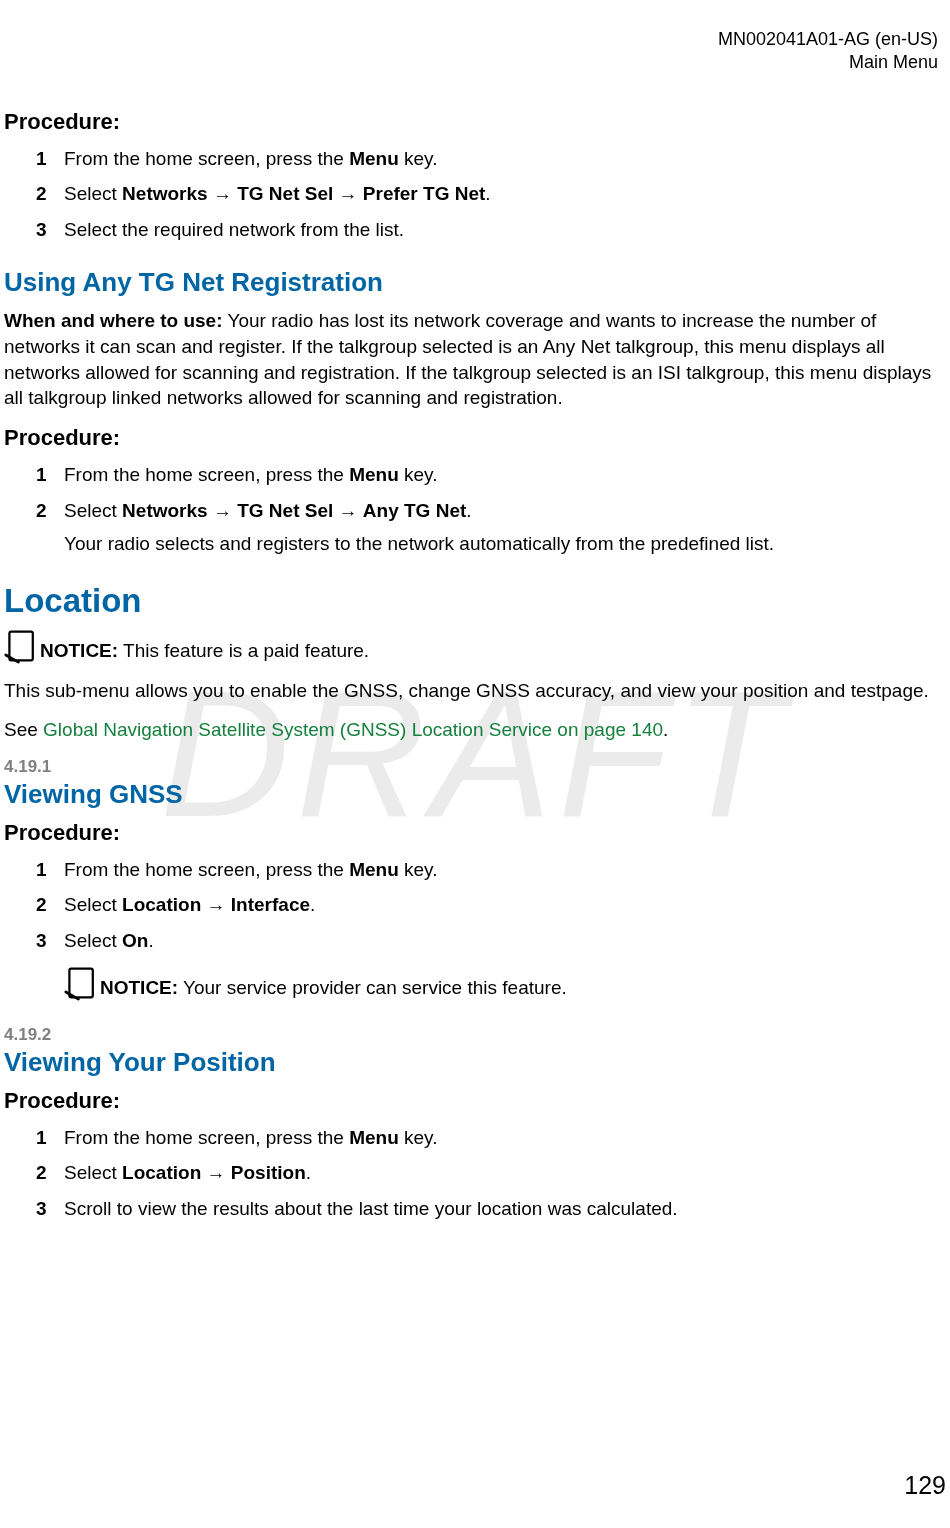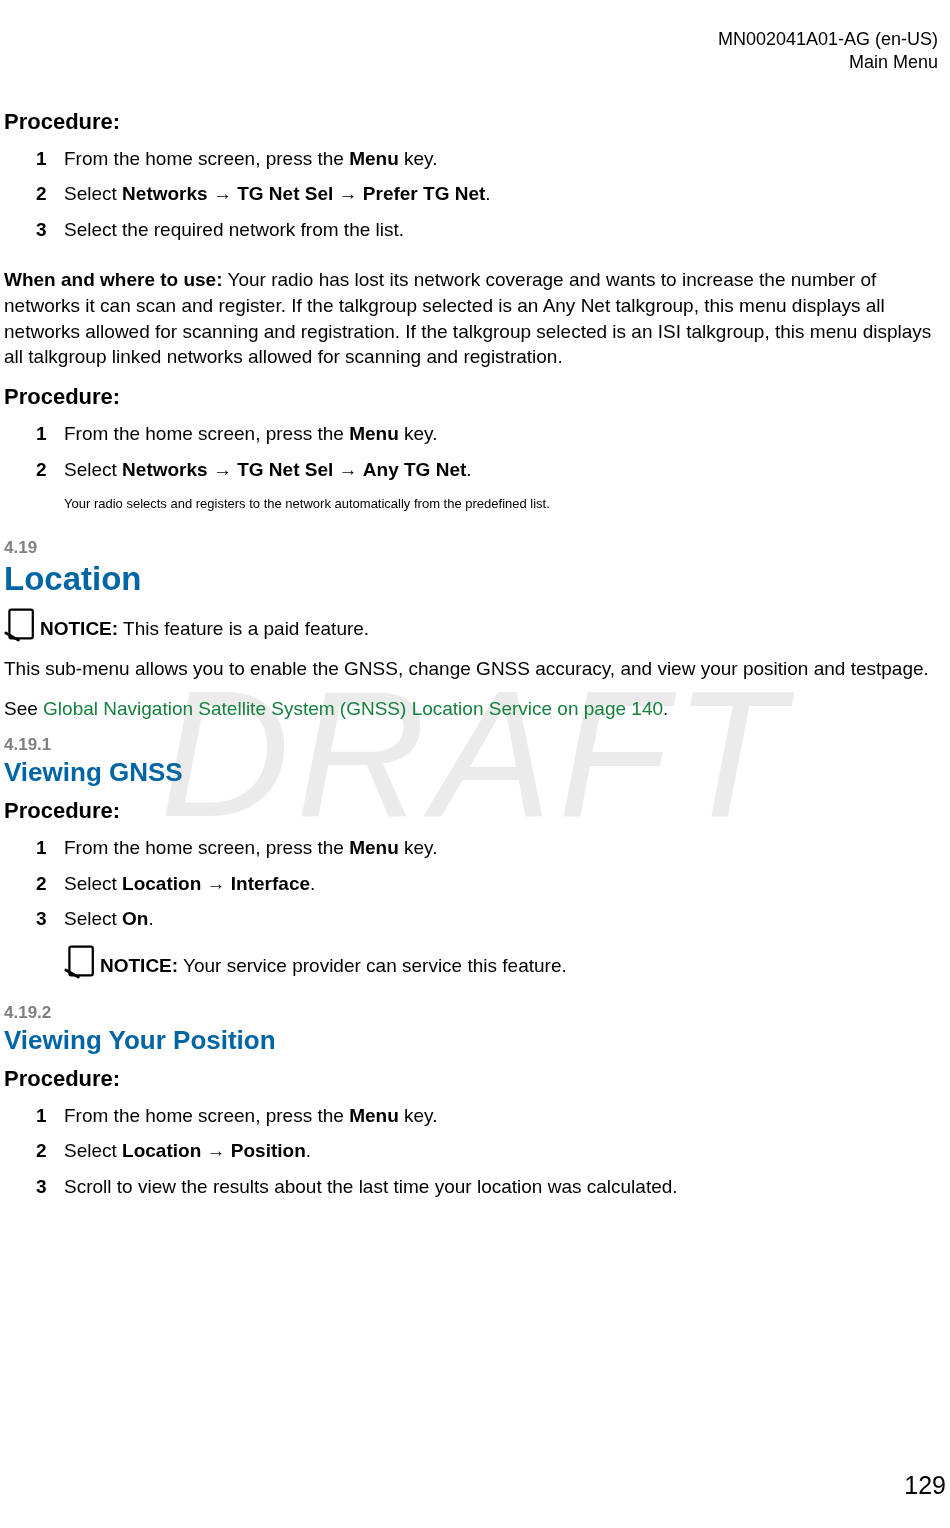--- a/index.html
+++ b/index.html
@@ -116,22 +116,22 @@
     text-decoration: none;
   }
   .footer-num {
     position: absolute;
     bottom: 28px;
     right: 4px;
     font-size: 25px;
   }
   .step-body { }
   .step-sub {
-    margin-top: 12px;
-    font-size: 13px;
+    margin-top: 6px;
+    font-size: 19px;
   }
 </style>
 </head>
 <body>
 
 <div class="page">
   <div class="watermark">DRAFT</div>
 
   <div class="header">
     <div>MN002041A01-AG (en-US)</div>
@@ -153,41 +153,41 @@
         <span class="step-body">
           <span>Select </span><span class="b">Networks</span><span> → </span><span class="b">TG Net Sel</span><span> → </span><span class="b">Prefer TG Net</span><span>.</span>
         </span>
       </li>
       <li>
         <span class="num">3</span>
         <span class="step-body">Select the required network from the list.</span>
       </li>
     </ol>
 
+    <h2 class="sec-title">Using Any TG Net Registration</h2>
     <p class="body">
       <span class="b">When and where to use:</span><span> Your radio has lost its network coverage and wants to increase the number of networks it can scan and register. If the talkgroup selected is an Any Net talkgroup, this menu displays all networks allowed for scanning and registration. If the talkgroup selected is an ISI talkgroup, this menu displays all talkgroup linked networks allowed for scanning and registration.</span>
     </p>
     <p class="proc-label">Procedure:</p>
     <ol class="steps">
       <li>
         <span class="num">1</span>
         <span class="step-body">
           <span>From the home screen, press the </span><span class="b">Menu</span><span> key.</span>
         </span>
       </li>
       <li>
         <span class="num">2</span>
         <span class="step-body">
           <span>Select </span><span class="b">Networks</span><span> → </span><span class="b">TG Net Sel</span><span> → </span><span class="b">Any TG Net</span><span>.</span>
         </span>
         <div class="step-sub">Your radio selects and registers to the network automatically from the predefined list.</div>
       </li>
     </ol>
 
-    <p class="sec-num">4.19</p>
     <h2 class="sec-title big">Location</h2>
     <div class="notice-row">
       <svg class="notice-icon" viewBox="0 0 40 40">
         <rect x="6" y="4" width="26" height="32" rx="2" fill="none" stroke="#000" stroke-width="2.5"></rect>
         <line x1="2" y1="30" x2="16" y2="38" stroke="#000" stroke-width="3" stroke-linecap="round"></line>
       </svg>
       <div class="notice-text">
         <span class="b">NOTICE:</span><span> This feature is a paid feature.</span>
       </div>
     </div>

